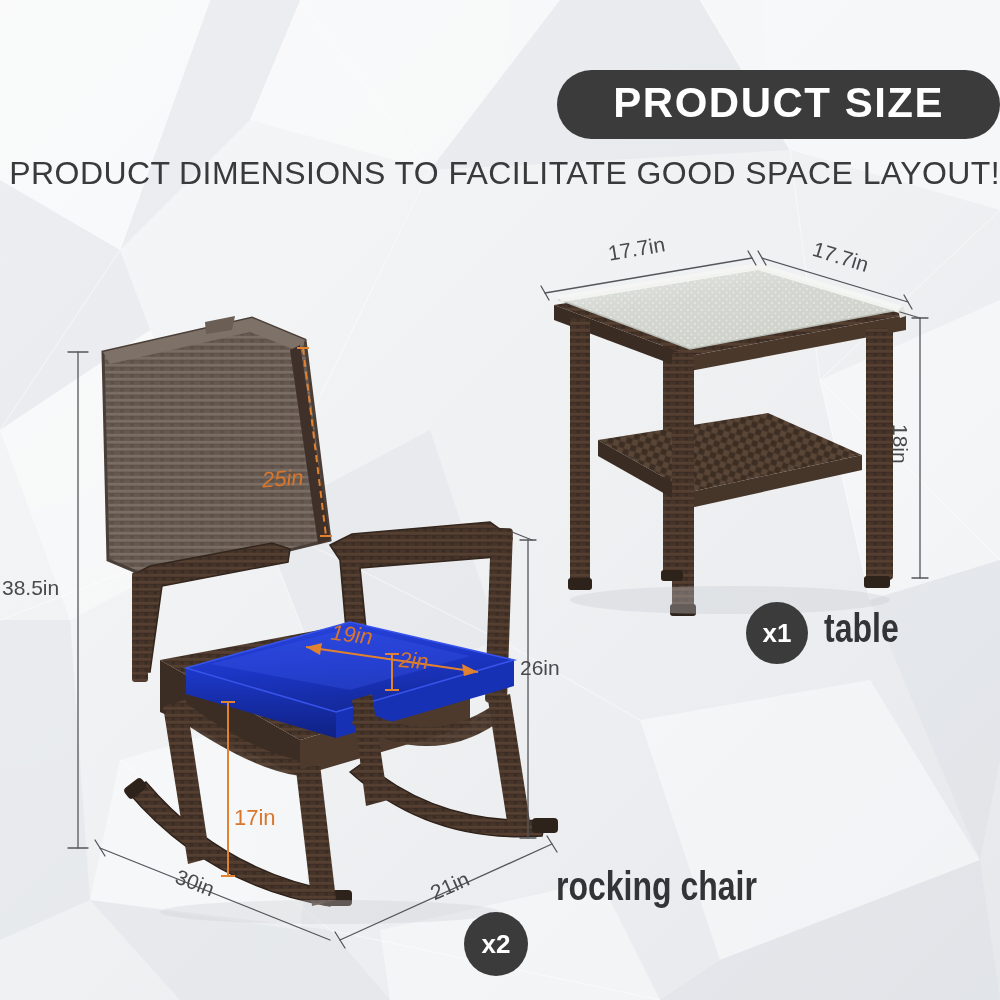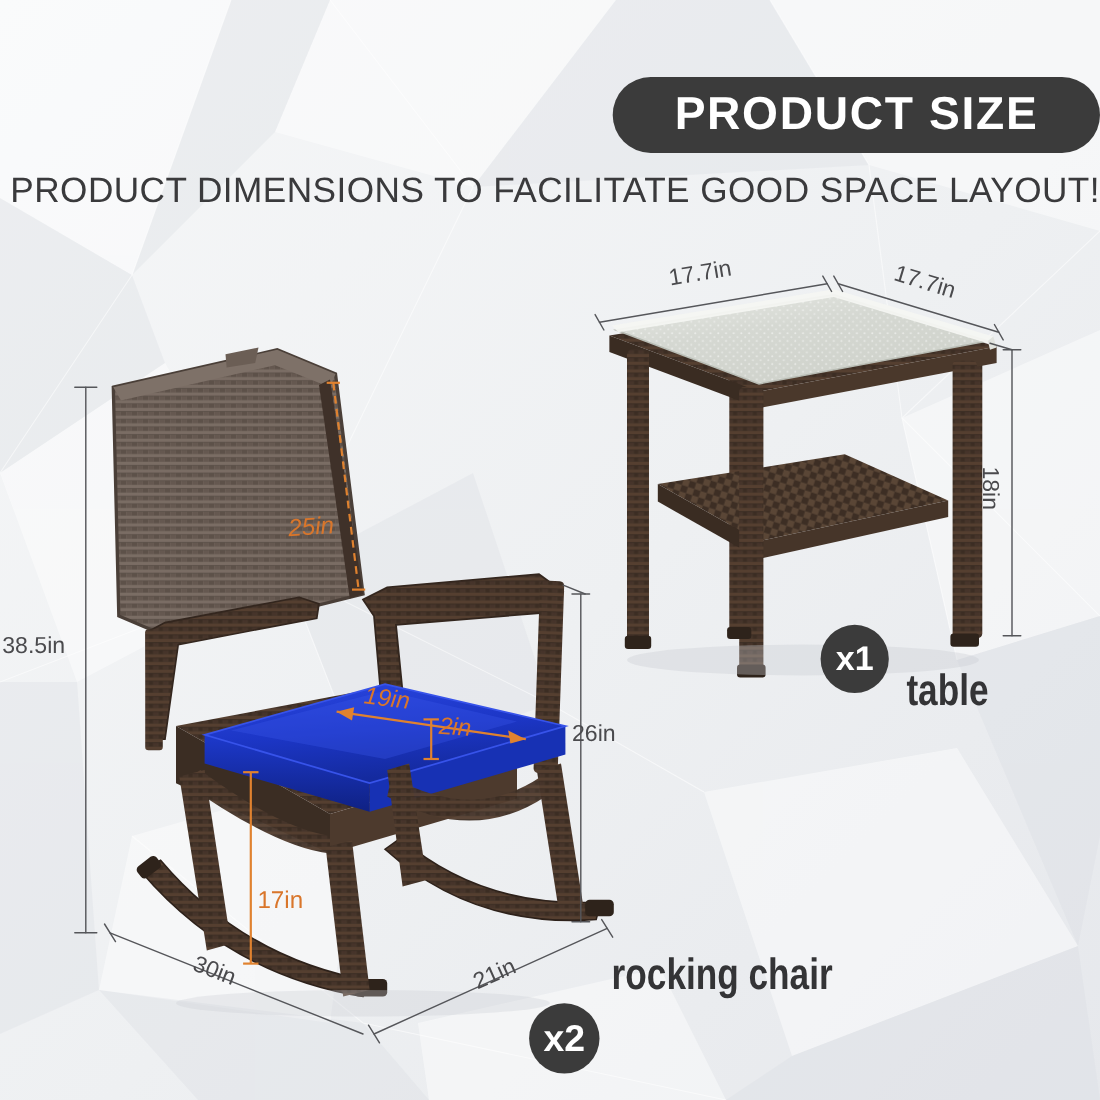--- a/index.html
+++ b/index.html
@@ -313,19 +313,19 @@
 <div class="dim-orange" style="left:399px; top:648px; transform:rotate(4deg);">2in</div>
 
 <div class="dim-orange" style="left:234px; top:805px; font-style:normal;">17in</div>
 
 <div class="dim" style="left:520px; top:656px;">26in</div>
 
 <div class="dim" style="left:175px; top:871px; transform:rotate(21deg);">30in</div>
 
 <div class="dim" style="left:430px; top:874px; transform:rotate(-24deg);">21in</div>
 
-<div class="badge" style="left:746px; top:568px; width:62px; height:62px; font-size:31px;">x1</div>
+<div class="badge" style="left:746px; top:602px; width:62px; height:62px; font-size:26px;">x1</div>
 
 <div class="piece-label" style="left:824px; top:606px; font-size:40px;">table</div>
 
-<div class="badge" style="left:481px; top:912px; width:64px; height:64px; font-size:34px;">x2</div>
+<div class="badge" style="left:464px; top:912px; width:64px; height:64px; font-size:26px;">x2</div>
 
 <div class="piece-label" style="left:556px; top:864px; font-size:40px;">rocking chair</div>
 
 </body></html>

